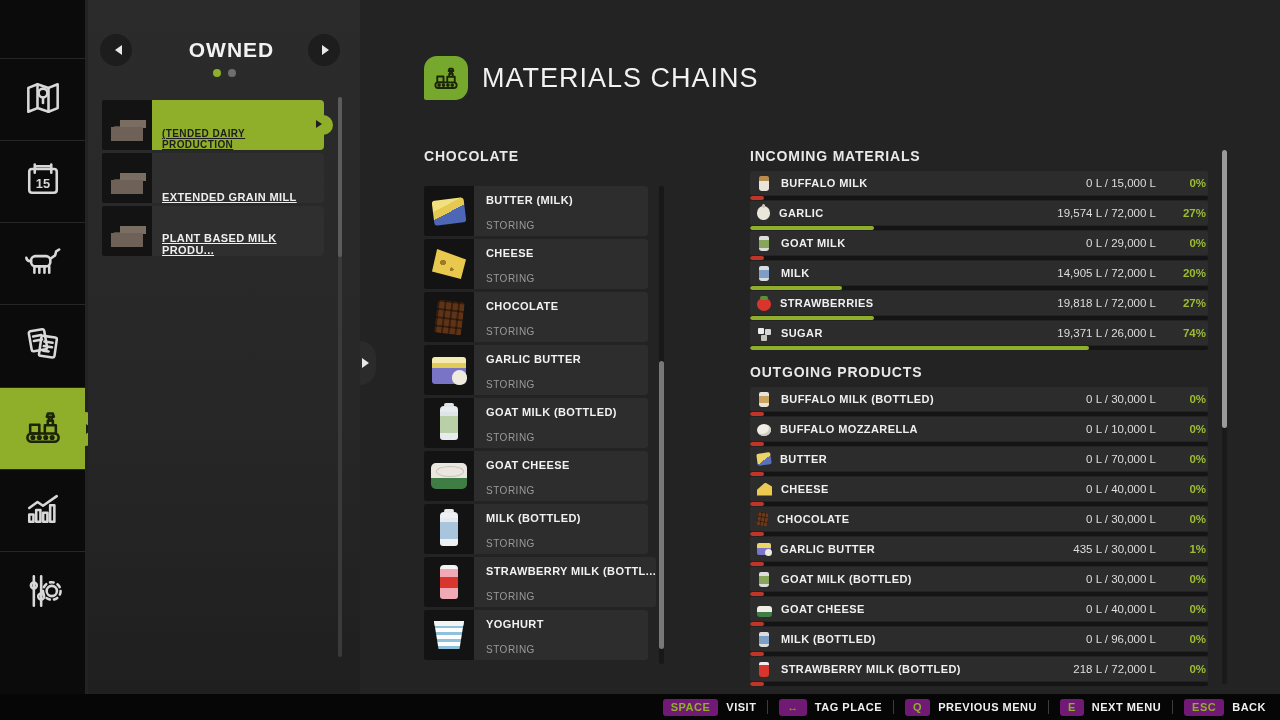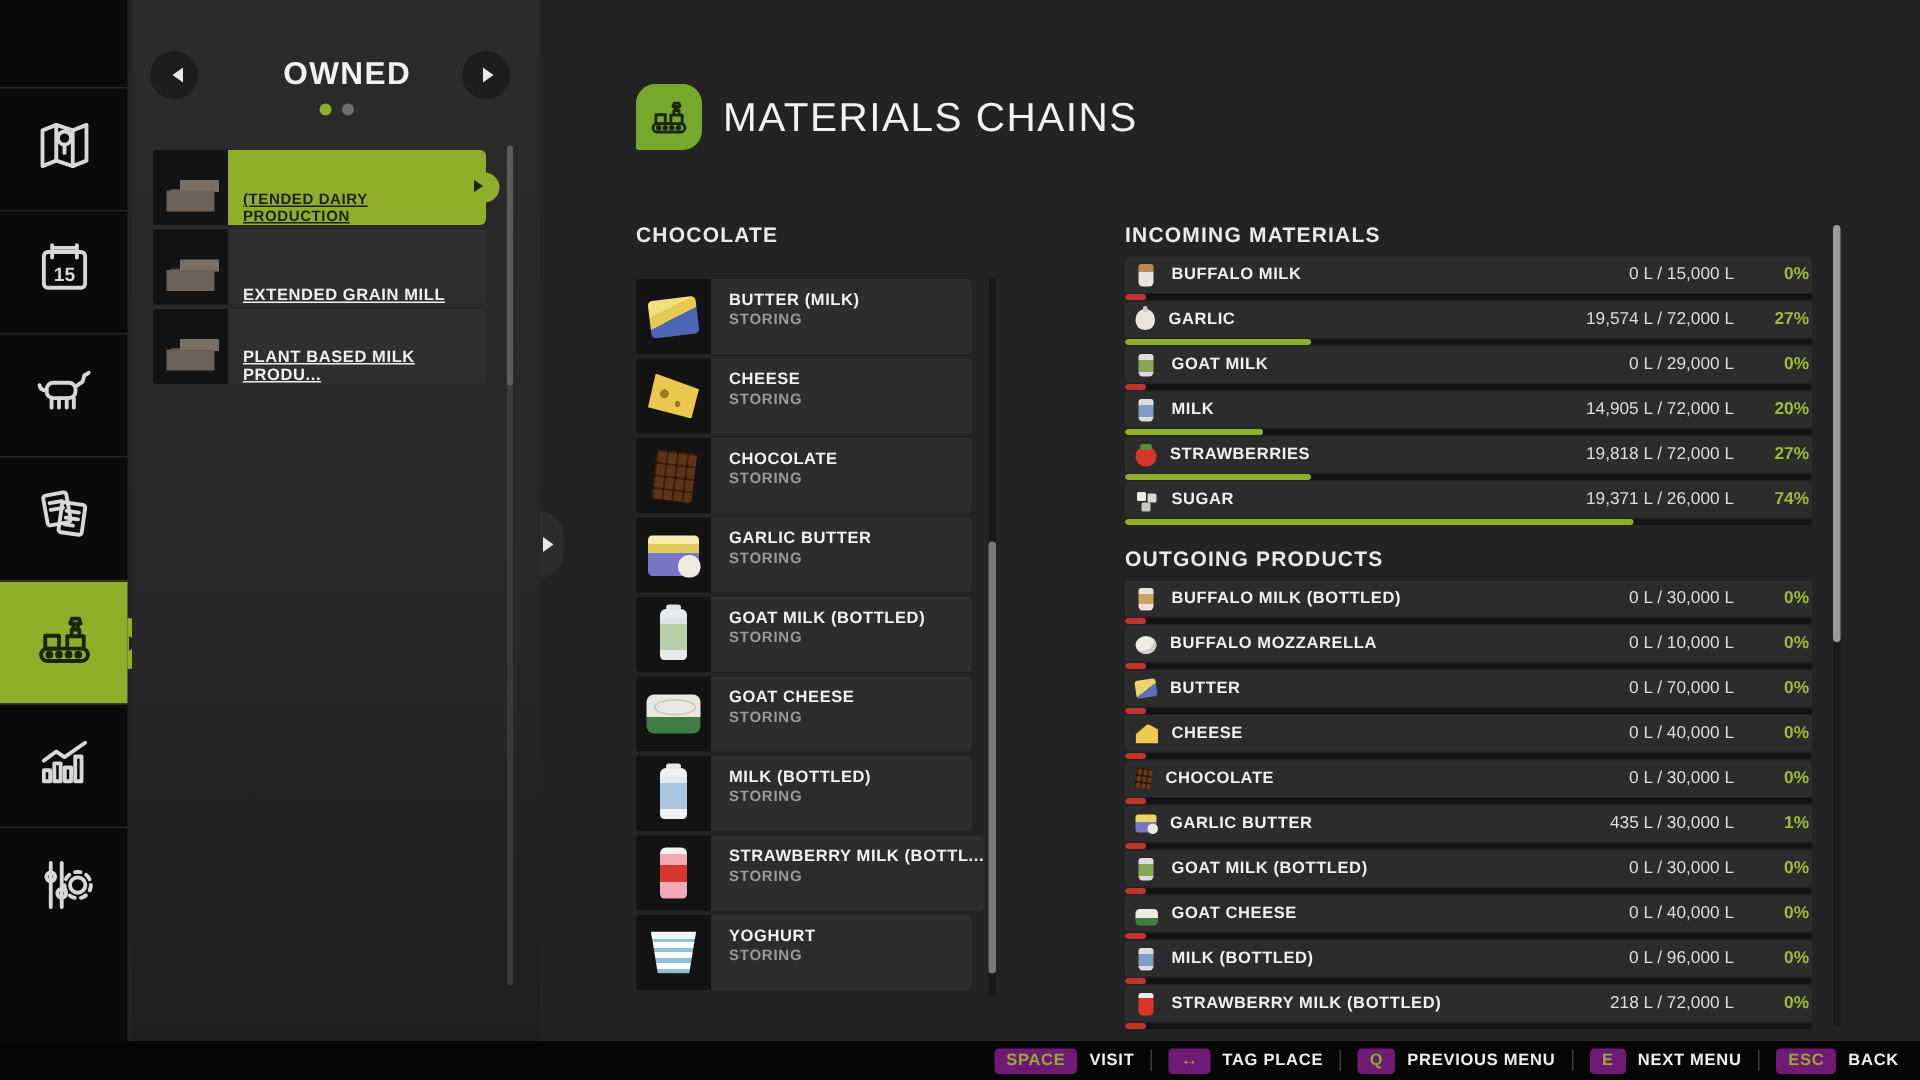--- a/index.html
+++ b/index.html
@@ -51,21 +51,21 @@
   .hicon svg{width:30px;height:30px;stroke:#1c2408;fill:none;stroke-width:1.5;stroke-linecap:round;stroke-linejoin:round;}
   .htitle{position:absolute;left:482px;top:63px;color:#f2f2f2;font-size:27px;font-weight:400;letter-spacing:1px;}
 
   .seclabel{position:absolute;color:#e9e9e9;font-size:14px;font-weight:700;letter-spacing:.8px;}
 
   
   .pcard{position:absolute;left:424px;width:224px;height:50px;display:flex;cursor:pointer;}
   .ptile{width:50px;height:50px;background:#131313;flex:none;display:flex;align-items:center;justify-content:center;border-radius:2px 0 0 2px;}
   .pbody{flex:1;background:#2d2d2d;padding:8px 0 0 12px;border-radius:0 3px 3px 0;}
   .pname{color:#f2f2f2;font-size:11px;font-weight:700;letter-spacing:.4px;white-space:nowrap;overflow:hidden;}
-  .pstat{color:#9a9a9a;font-size:10px;font-weight:700;letter-spacing:.5px;margin-top:2px;}
+  .pstat{color:#9a9a9a;font-size:10px;font-weight:400;letter-spacing:.5px;margin-top:14px;}
   .pscroll{position:absolute;left:659px;top:186px;width:5px;height:478px;background:#181818;border-radius:3px;}
   .pscroll .thumb{position:absolute;left:0;top:175px;width:5px;height:288px;background:#787878;border-radius:3px;}
 
   
   .picon{position:relative;}
   [data-picon="butter"]{width:32px;height:25px;background:linear-gradient(160deg,#f2e07c 0 30%,#e4ca52 30% 52%,#4d66b5 52%);border-radius:3px;transform:rotate(-7deg);}
   [data-picon="cheese"]{width:34px;height:30px;background:#e8c94e;clip-path:polygon(15% 0,100% 35%,85% 100%,0 75%);
       background-image:radial-gradient(circle 3px at 32% 45%,#9c7a26 95%,transparent),radial-gradient(circle 2px at 58% 68%,#9c7a26 95%,transparent);}
   [data-picon="chocolate"]{width:27px;height:33px;background:#5f3316;border-radius:2px;transform:rotate(7deg);
       background-image:linear-gradient(rgba(0,0,0,.4) 1.5px,transparent 1.5px),linear-gradient(90deg,rgba(0,0,0,.4) 1.5px,transparent 1.5px);

